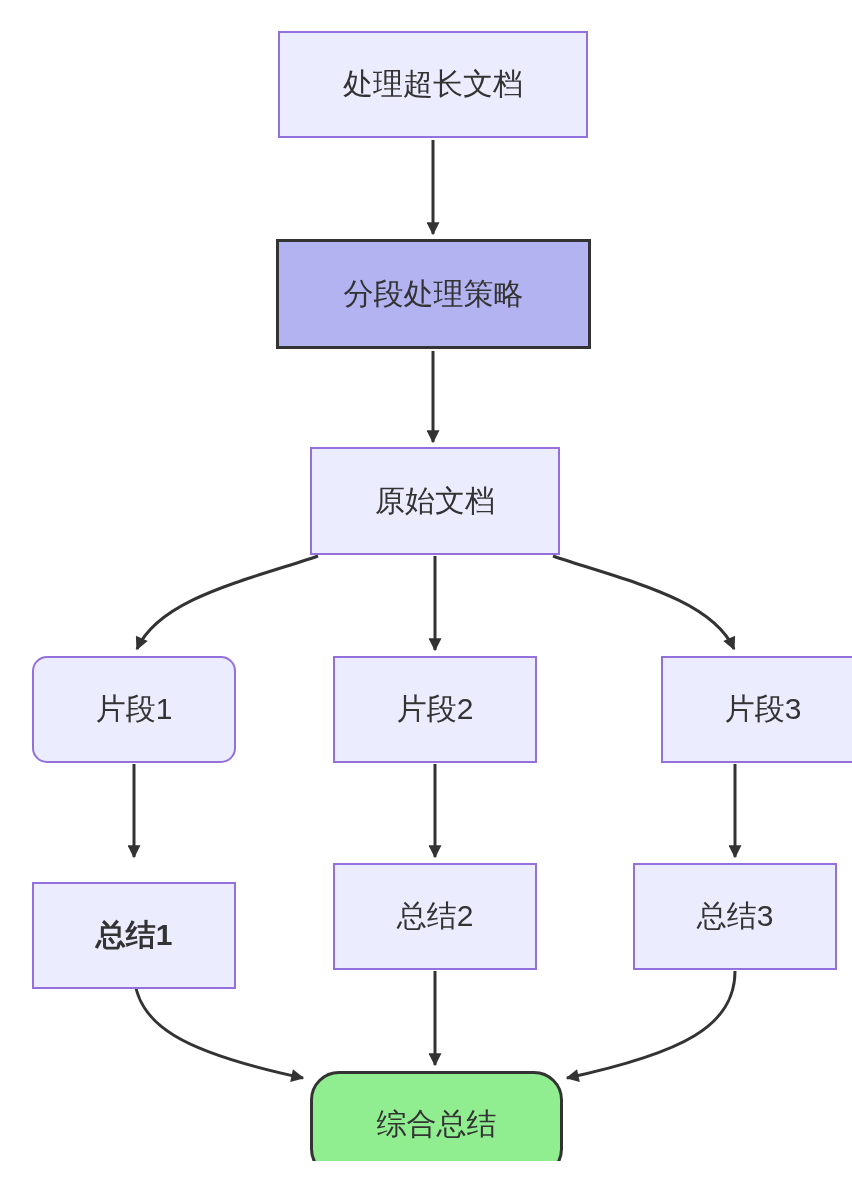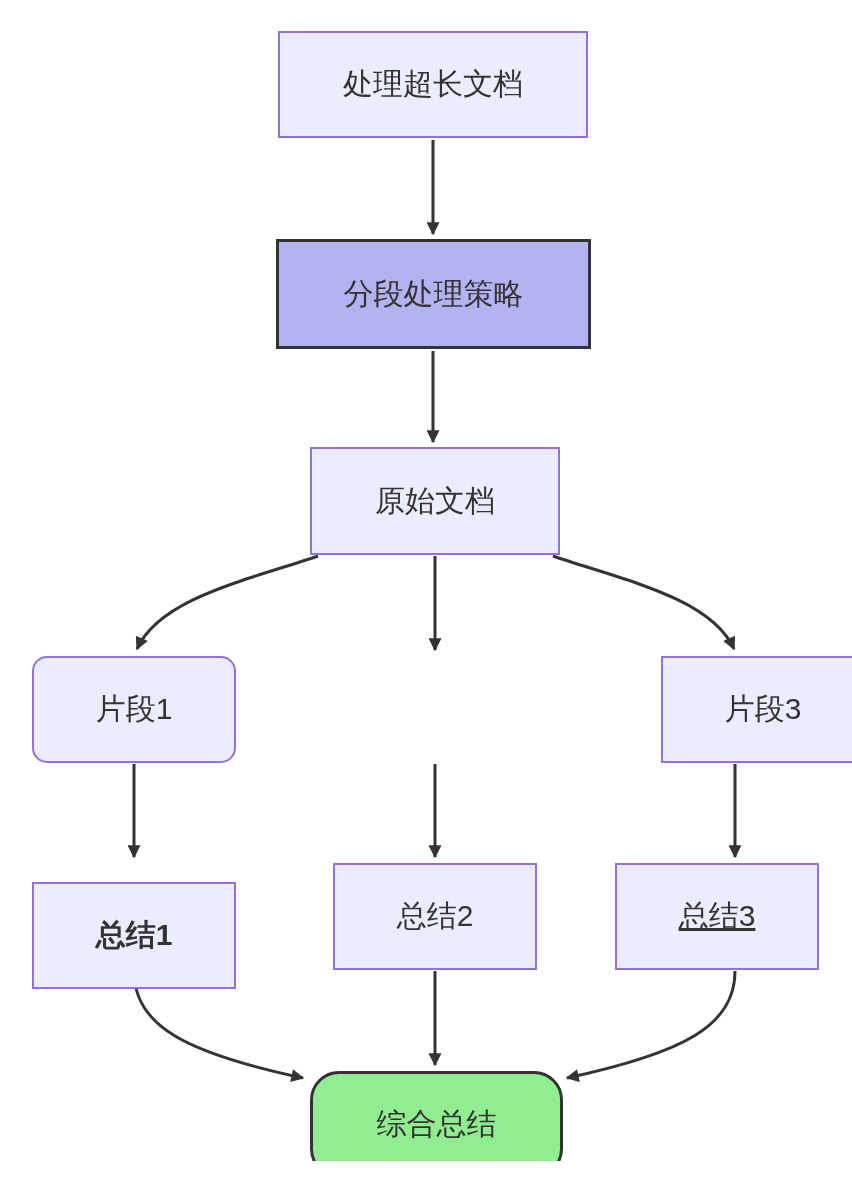--- a/index.html
+++ b/index.html
@@ -65,21 +65,21 @@
   }
   
   .node-a  { left: 278px; top: 31px;   width: 310px; height: 107px; }
   .node-b  { left: 276px; top: 239px;  width: 315px; height: 110px; }
   .node-c  { left: 310px; top: 447px;  width: 250px; height: 108px; }
   .node-d1 { left: 32px;  top: 656px;  width: 204px; height: 107px; border-radius: 15px; }
   .node-d2 { left: 333px; top: 656px;  width: 204px; height: 107px; }
   .node-d3 { left: 661px; top: 656px;  width: 204px; height: 107px; }
   .node-e1 { left: 32px;  top: 882px;  width: 204px; height: 107px; font-weight: bold; }
   .node-e2 { left: 333px; top: 863px;  width: 204px; height: 107px; }
-  .node-e3 { left: 615px; top: 863px;  width: 204px; height: 107px; text-decoration: underline; }
+  .node-e3 { left: 633px; top: 863px;  width: 204px; height: 107px; }
   .node-f  { left: 310px; top: 1071px; width: 253px; height: 107px; border-radius: 29px; }
 </style>
 </head>
 <body>
 
 <div class="canvas">
 
   <svg class="edge-layer" viewBox="0 0 852 1196" xmlns="http://www.w3.org/2000/svg">
     <defs>
       <marker id="arrow" viewBox="0 0 10 10" refX="9" refY="5" markerWidth="14" markerHeight="13" markerUnits="userSpaceOnUse" orient="auto">
@@ -112,20 +112,23 @@
   </div>
 
   <div class="node emphasis node-b">
     <span>分段处理策略</span>
   </div>
 
   <div class="node node-d1">
     <span>片段1</span>
   </div>
 
+  <div class="node node-d2">
+    <span>片段2</span>
+  </div>
 
   <div class="node node-d3">
     <span>片段3</span>
   </div>
 
   <div class="node node-e1">
     <span>总结1</span>
   </div>
 
   <div class="node node-e2">

